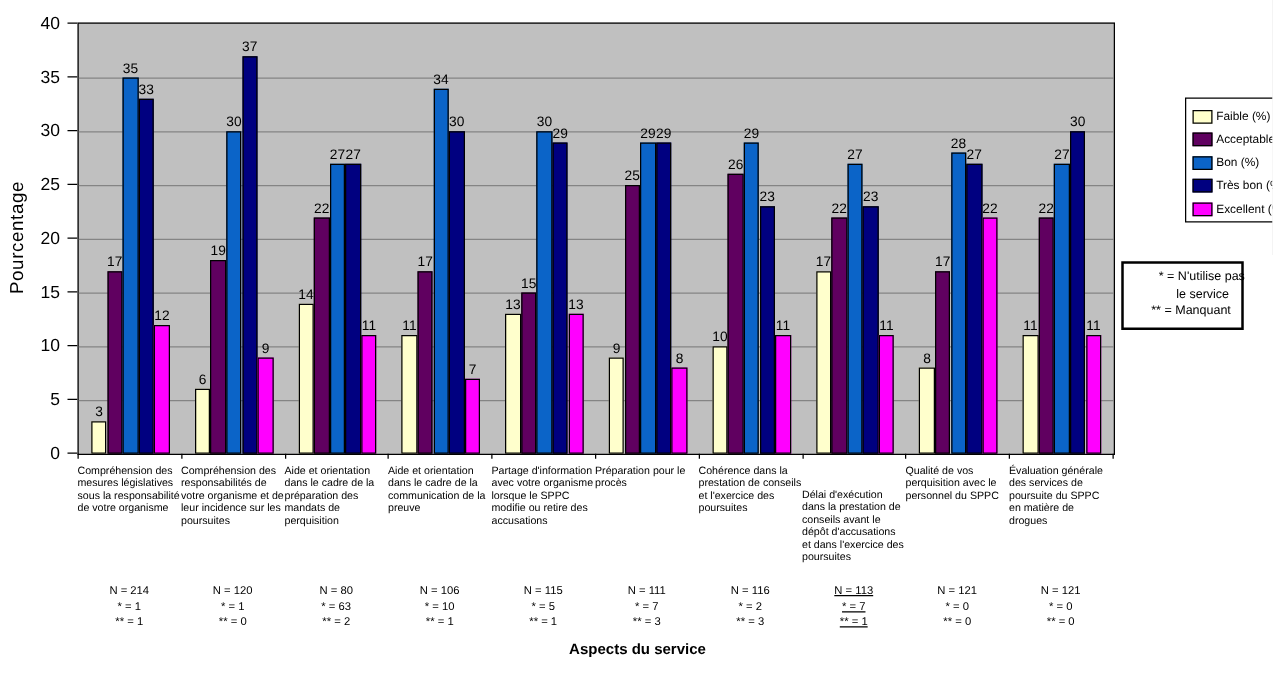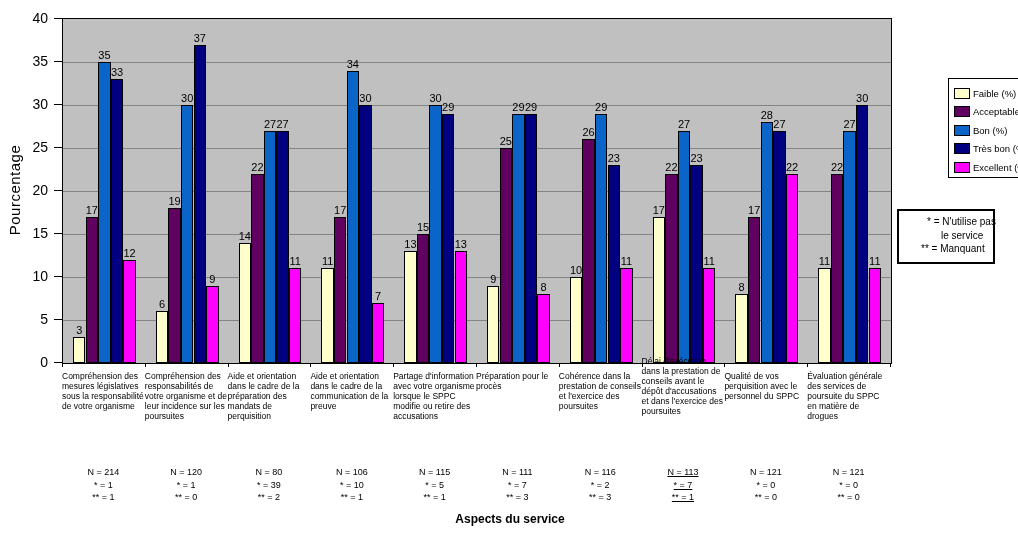--- a/index.html
+++ b/index.html
@@ -189,38 +189,38 @@
       <div class="x-tick" style="left: 890px; top: 363px; width: 1px; height: 4px;"></div>
     </div>
   <div id="categories">
       <div class="cat-label" style="left: 62px; top: 371px; width: 82.8px;">Compréhension des mesures législatives sous la responsabilité de votre organisme</div>
       <div class="cat-label" style="left: 144.8px; top: 371px; width: 82.8px;">Compréhension des responsabilités de votre organisme et de leur incidence sur les poursuites</div>
       <div class="cat-label" style="left: 227.6px; top: 371px; width: 82.8px;">Aide et orientation dans le cadre de la préparation des mandats de perquisition</div>
       <div class="cat-label" style="left: 310.4px; top: 371px; width: 82.8px;">Aide et orientation dans le cadre de la communication de la preuve</div>
       <div class="cat-label" style="left: 393.2px; top: 371px; width: 82.8px;">Partage d'information avec votre organisme lorsque le SPPC modifie ou retire des accusations</div>
       <div class="cat-label" style="left: 476px; top: 371px; width: 82.8px;">Préparation pour le procès</div>
       <div class="cat-label" style="left: 558.8px; top: 371px; width: 82.8px;">Cohérence dans la prestation de conseils et l'exercice des poursuites</div>
-      <div class="cat-label" style="left: 641.6px; top: 356px; width: 82.8px;">Délai d'exécution dans la prestation de conseils avant le dépôt d'accusations et dans l'exercice des poursuites</div>
+      <div class="cat-label" style="left: 641.6px; top: 390px; width: 82.8px;">Délai d'exécution dans la prestation de conseils avant le dépôt d'accusations et dans l'exercice des poursuites</div>
       <div class="cat-label" style="left: 724.4px; top: 371px; width: 82.8px;">Qualité de vos perquisition avec le personnel du SPPC</div>
       <div class="cat-label" style="left: 807.2px; top: 371px; width: 82.8px;">Évaluation générale des services de poursuite du SPPC en matière de drogues</div>
     </div>
   <div id="nlabels">
       <div class="n-col" style="left: 62px; top: 466px; width: 82.8px;">
         <div>N = 214</div>
         <div>* = 1</div>
         <div>** = 1</div>
       </div>
       <div class="n-col" style="left: 144.8px; top: 466px; width: 82.8px;">
         <div>N = 120</div>
         <div>* = 1</div>
         <div>** = 0</div>
       </div>
       <div class="n-col" style="left: 227.6px; top: 466px; width: 82.8px;">
         <div>N = 80</div>
-        <div>* = 39</div>
+        <div>* = 63</div>
         <div>** = 2</div>
       </div>
       <div class="n-col" style="left: 310.4px; top: 466px; width: 82.8px;">
         <div>N = 106</div>
         <div>* = 10</div>
         <div>** = 1</div>
       </div>
       <div class="n-col" style="left: 393.2px; top: 466px; width: 82.8px;">
         <div>N = 115</div>
         <div>* = 5</div>

